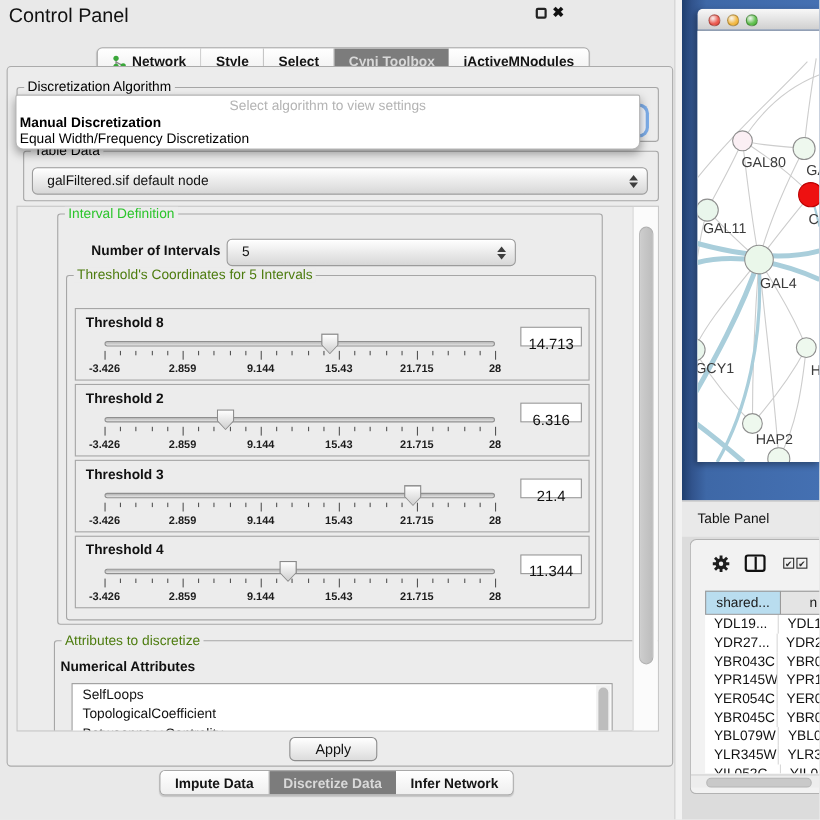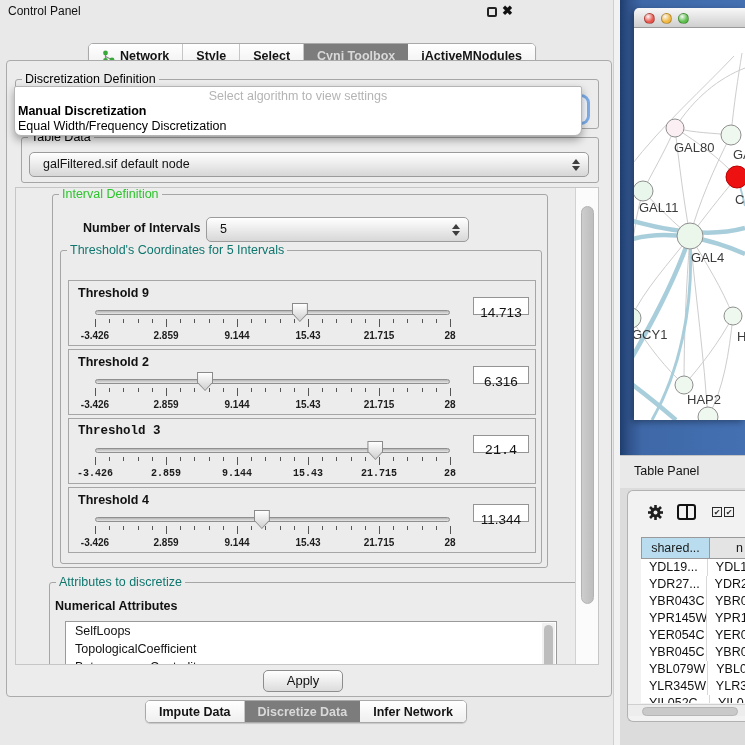--- a/index.html
+++ b/index.html
@@ -5,41 +5,41 @@
   * { margin:0; padding:0; box-sizing:border-box; }
   html,body { width:745px; height:745px; overflow:hidden;
     font-family:"Liberation Sans", sans-serif; background:#e9e9e9; }
   .abs { position:absolute; }
   #root { position:relative; width:745px; height:745px; }
 
   
   #left-panel { position:absolute; left:0; top:0; width:613px; height:745px; background:#e9e9e9; }
   #divider { position:absolute; left:613px; top:0; width:7px; height:745px; background:#f2f2f2; border-left:1px solid #cfcfcf; }
   #titlebar { position:absolute; left:0; top:0; width:613px; height:22px; background:#e9e9e9; }
-  #titlebar .wtitle { position:absolute; left:8px; top:4px; font-size:12px; color:#111; }
+  #titlebar .wtitle { position:absolute; left:8px; top:4px; font-size:18px; color:#111; }
   #float-btn { position:absolute; left:487px; top:7px; width:10px; height:10px; border:2px solid #222; border-radius:2px; background:transparent; }
   #close-btn { position:absolute; left:502px; top:3px; font-size:13px; font-weight:bold; color:#111; }
 
   .segbar { position:absolute; display:inline-flex; border:1px solid #a9a9a9; border-radius:5px; overflow:hidden; background:#fff; box-shadow:0 1px 1px rgba(0,0,0,.15); }
   .seg { display:flex; align-items:center; gap:5px; padding:0 13px; font-size:12.5px; font-weight:bold; color:#141414;
     background:linear-gradient(#ffffff,#efefef); border-right:1px solid #c6c6c6; white-space:nowrap; }
   .seg:last-child { border-right:none; }
   .seg.selected { background:#7c7c7c; color:#d9d9d9; border-right:none; }
   #top-tabs { left:88px; top:31px; height:26px;margin-top:12px; }
   #top-tabs .seg { height:24px; }
   #bottom-tabs { left:145px; top:700px; height:23px; }
   #bottom-tabs .seg { height:21px; }
 
   #content-panel { position:absolute; left:6px; top:60px; width:606px; height:637px;
     background:#ececec; border:1px solid #ababab; border-radius:4px; }
 
   .group { position:absolute; border:1px solid #a6a6a6; border-radius:3px; }
   .gtitle { position:absolute; top:-8px; left:6px; background:#ececec; padding:0 3px; font-size:12.5px; color:#000; white-space:nowrap; }
   .gtitle.green { color:#2cc52c; }
-  .gtitle.blue  { color:#0f766e; }
+  .gtitle.blue  { color:#4d7c0f; }
 
   .combo { position:absolute; border:1px solid #9b9b9b; border-radius:5px;
     background:linear-gradient(#ffffff,#e9e9e9 55%,#d7d7d7); box-shadow:inset 0 1px 0 #fff;padding-left:12px; }
   .combo .cv { position:absolute; left:13px; top:0; line-height:23px; font-size:12.5px; color:#111; }
   .spin { position:absolute; right:8px; top:50%; transform:translateY(-50%); display:flex; flex-direction:column; gap:2px; }
   .spin .up { width:0; height:0; border-left:4px solid transparent; border-right:4px solid transparent; border-bottom:5px solid #3d3d3d; }
   .spin .dn { width:0; height:0; border-left:4px solid transparent; border-right:4px solid transparent; border-top:5px solid #3d3d3d; }
 
   #ghost-combo { left:20px; top:36px; width:560px; height:25px; border-radius:6px;
     box-shadow:0 0 0 3px rgba(98,158,233,.8); background:#f4f8ff; }
@@ -145,21 +145,21 @@
           <span>Cyni Toolbox</span>
         </div>
         <div class="seg">
           <span>jActiveMNodules</span>
         </div>
       </div>
 
     <div id="content-panel">
 
       <div class="group" style="left:8px;top:18px;width:584px;height:50px;">
-        <span class="gtitle">Discretization Definition</span>
+        <span class="gtitle">Discretization Algorithm</span>
       </div>
       <div id="ghost-combo" class="abs"></div>
 
       <div class="group" style="left:14px;top:76px;width:578px;height:46px;">
         <span class="gtitle">Table Data</span>
         <div class="combo" style="left:7px;top:14px;width:560px;height:25px;">
           <span class="cv">galFiltered.sif default node</span>
           <span class="spin">
               <span class="up"></span>
               <span class="dn"></span>
@@ -175,21 +175,21 @@
             <span class="cv">5</span>
             <span class="spin">
                 <span class="up"></span>
                 <span class="dn"></span>
               </span>
           </div>
           <div class="group" id="thresholds-group" style="left:7px;top:55px;width:482px;height:314px;">
             <span class="gtitle blue">Threshold's Coordinates for 5 Intervals</span>
 
           <div class="thr-panel" style="top: 29px;">
-                <div class="thr-label">Threshold 9</div>
+                <div class="thr-label">Threshold 8</div>
                 <div class="slider-zone">
                   <div class="track"></div>
                   <div class="tick major" style="left: 0%;"></div>
                   <div class="tlabel" style="left: 0%;">-3.426</div>
                   <div class="tick minor" style="left: 4%;"></div>
                   <div class="tick minor" style="left: 8%;"></div>
                   <div class="tick minor" style="left: 12%;"></div>
                   <div class="tick minor" style="left: 16%;"></div>
                   <div class="tick major" style="left: 20%;"></div>
                   <div class="tlabel" style="left: 20%;">2.859</div>
@@ -254,21 +254,21 @@
                   <div class="tick minor" style="left: 84%;"></div>
                   <div class="tick minor" style="left: 88%;"></div>
                   <div class="tick minor" style="left: 92%;"></div>
                   <div class="tick minor" style="left: 96%;"></div>
                   <div class="tick major" style="left: 100%;"></div>
                   <div class="tlabel" style="left: 100%;">28</div>
                   <div class="thumb-sl" style="left: 102.049px;"></div>
                 </div>
                 <div class="valbox">6.316</div>
               </div>
-              <div class="thr-panel" style="top: 167px; font-family: Liberation Mono, monospace;">
+              <div class="thr-panel" style="top: 167px;">
                 <div class="thr-label">Threshold 3</div>
                 <div class="slider-zone">
                   <div class="track"></div>
                   <div class="tick major" style="left: 0%;"></div>
                   <div class="tlabel" style="left: 0%;">-3.426</div>
                   <div class="tick minor" style="left: 4%;"></div>
                   <div class="tick minor" style="left: 8%;"></div>
                   <div class="tick minor" style="left: 12%;"></div>
                   <div class="tick minor" style="left: 16%;"></div>
                   <div class="tick major" style="left: 20%;"></div>

